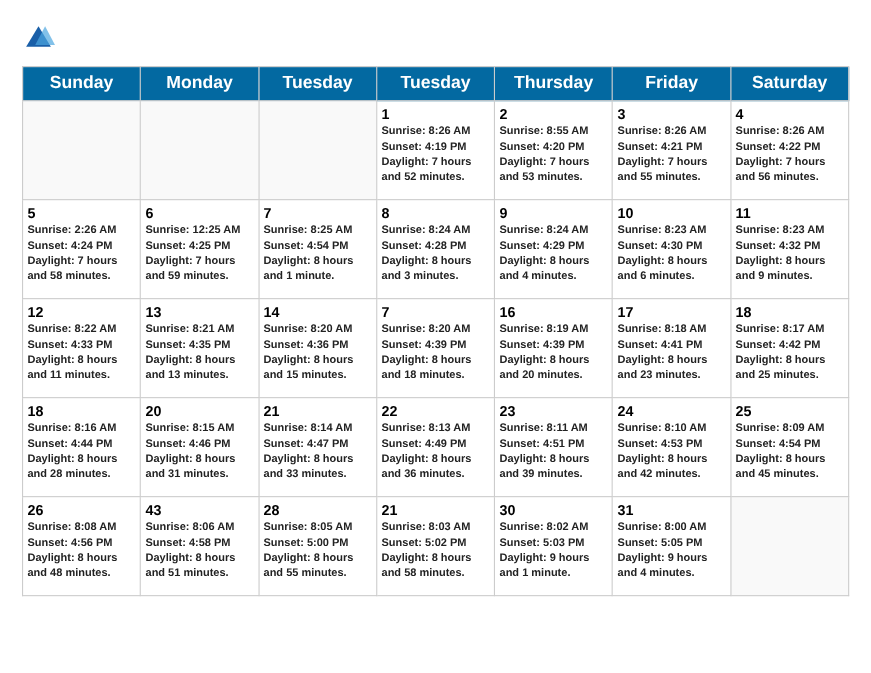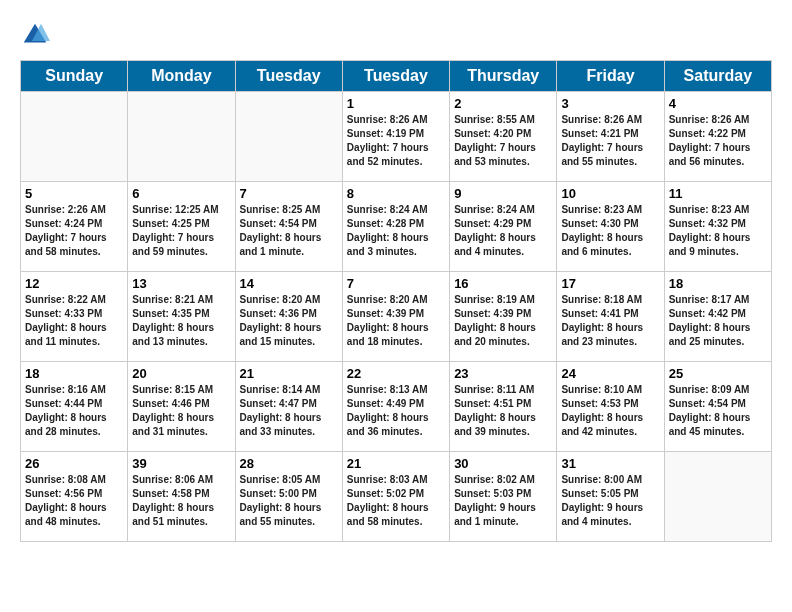--- a/index.html
+++ b/index.html
@@ -275,21 +275,21 @@
         </td>
       </tr>
       <tr>
         <td>
           <div class="day-number">26</div>
           <div class="day-info">Sunrise: 8:08 AM
 Sunset: 4:56 PM
 Daylight: 8 hours and 48 minutes.</div>
         </td>
         <td>
-          <div class="day-number">39</div>
+          <div class="day-number">43</div>
           <div class="day-info">Sunrise: 8:06 AM
 Sunset: 4:58 PM
 Daylight: 8 hours and 51 minutes.</div>
         </td>
         <td>
           <div class="day-number">28</div>
           <div class="day-info">Sunrise: 8:05 AM
 Sunset: 5:00 PM
 Daylight: 8 hours and 55 minutes.</div>
         </td>

